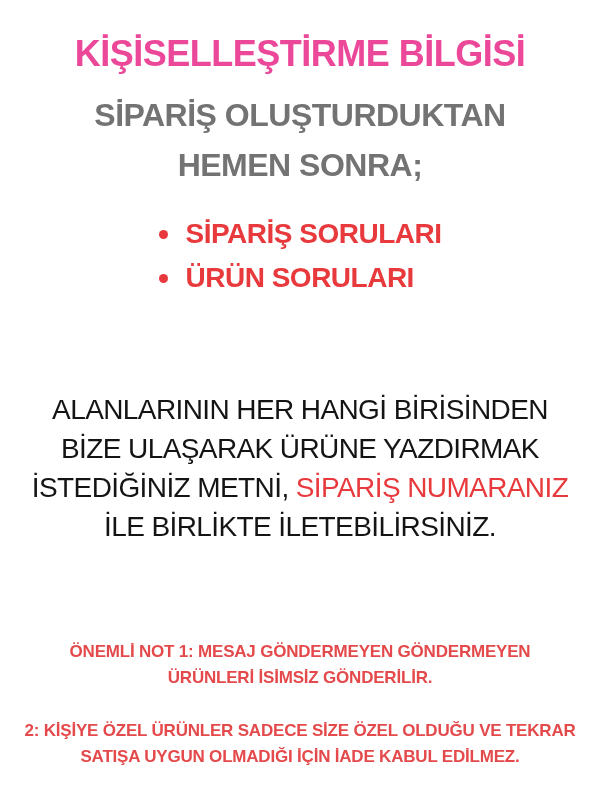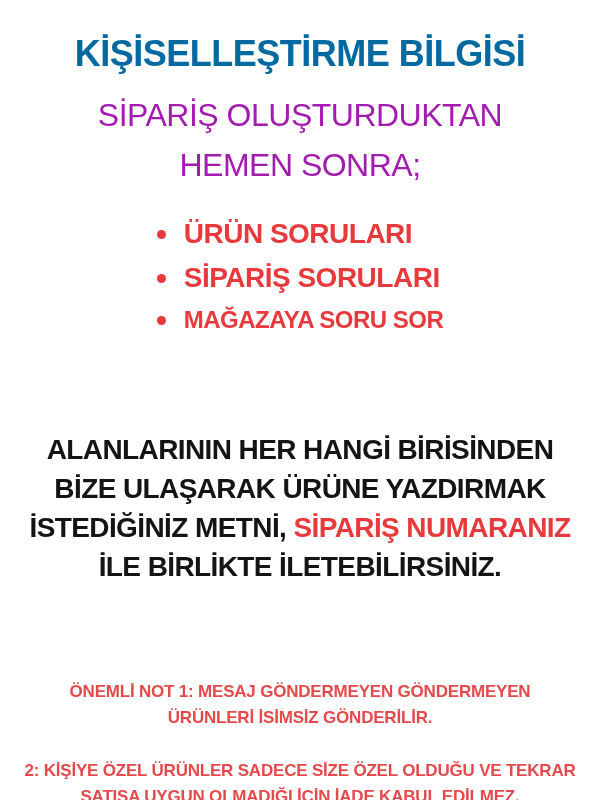--- a/index.html
+++ b/index.html
@@ -16,29 +16,29 @@
     text-align: center;
     overflow: hidden;
     margin: 0 auto;
     -webkit-font-smoothing: antialiased;
   }
   .title {
     padding-top: 32px;
     font-size: 36px;
     line-height: 1.2;
     font-weight: 800;
-    color: #0369a1;
+    color: #ec4899;
     letter-spacing: -0.5px;
   }
   .heading {
     margin-top: 16px;
     font-size: 32px;
     line-height: 1.55;
-    font-weight: 400;
-    color: #a21caf;
+    font-weight: 700;
+    color: #737373;
     white-space: pre-line;
     letter-spacing: -0.5px;
   }
   .bullet-list {
     display: inline-block;
     list-style: none;
     margin: 28px auto 0 auto;
     padding: 0;
     text-align: left;
   }
@@ -61,21 +61,21 @@
     border-radius: 50%;
     background: #e8393c;
     margin-right: 18px;
     flex: 0 0 auto;
   }
   .paragraph {
     margin-top: 44px;
     padding: 0 18px;
     font-size: 28px;
     line-height: 1.4;
-    font-weight: 700;
+    font-weight: 400;
     color: #141414;
     white-space: pre-line;
     letter-spacing: -0.6px;
   }
   .paragraph .highlight {
     color: #e8393c;
     margin-top: 15px;
   }
   .footer {
     margin-top: 66px;
@@ -94,29 +94,25 @@
 <div class="page">
 
   <div class="title">KİŞİSELLEŞTİRME BİLGİSİ</div>
 
   <div class="heading">SİPARİŞ OLUŞTURDUKTAN
 HEMEN SONRA;</div>
 
   <ul class="bullet-list">
     <li>
       <span class="dot"></span>
-      <span>ÜRÜN SORULARI</span>
+      <span>SİPARİŞ SORULARI</span>
     </li>
     <li>
       <span class="dot"></span>
-      <span>SİPARİŞ SORULARI</span>
-    </li>
-    <li class="small">
-      <span class="dot"></span>
-      <span>MAĞAZAYA SORU SOR</span>
+      <span>ÜRÜN SORULARI</span>
     </li>
   </ul>
 
   <div class="paragraph">
     <span>ALANLARININ HER HANGİ BİRİSİNDEN
 BİZE ULAŞARAK ÜRÜNE YAZDIRMAK
 İSTEDİĞİNİZ METNİ, </span><span class="highlight">SİPARİŞ NUMARANIZ</span><span>
 İLE BİRLİKTE İLETEBİLİRSİNİZ.</span>
   </div>
 

